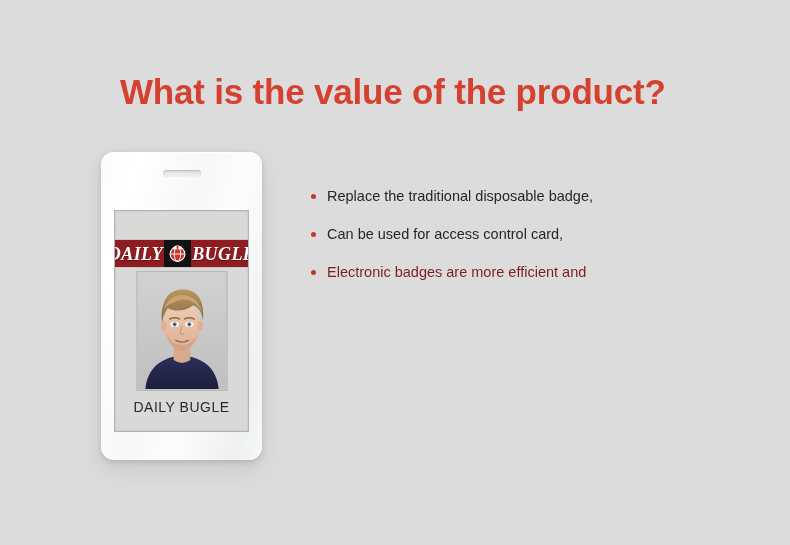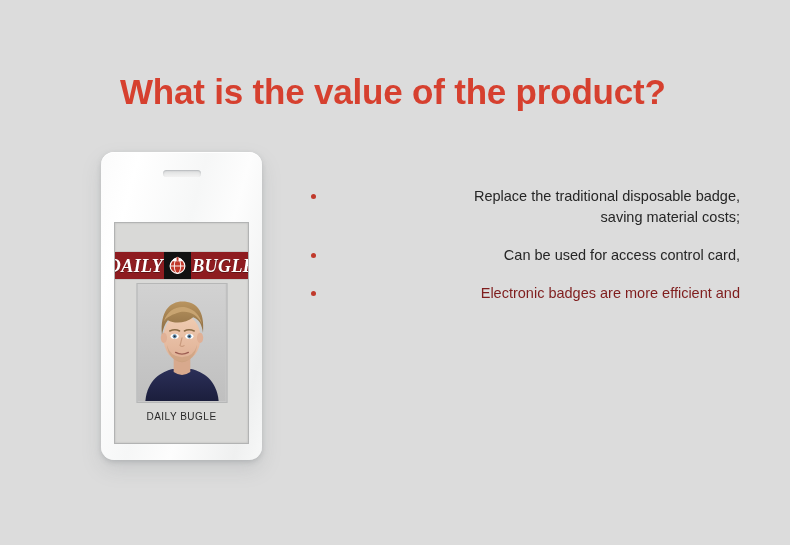--- a/index.html
+++ b/index.html
@@ -44,21 +44,20 @@
     width: 430px;
   }
   .bullet-item {
     position: relative;
     padding-left: 17px;
     margin-bottom: 17px;
     font-size: 14.5px;
     line-height: 21px;
     color: #262626;
     font-family: "Liberation Sans", sans-serif;
-    text-align: right;
   }
   .bullet-item:last-child { margin-bottom: 0; }
   .bullet-dot {
     position: absolute;
     left: 1px;
     top: 8px;
     width: 5px;
     height: 5px;
     border-radius: 50%;
     background: #c0392b;
@@ -159,21 +158,21 @@
   }
   #photo { position: absolute; inset: 0; }
 
   
   #screen-caption {
     position: absolute;
     left: 0;
     right: 0;
     top: 188px;
     text-align: center;
-    font-size: 10px;
+    font-size: 14px;
     color: #2a2a2a;
     letter-spacing: 0.5px;
     font-family: "Liberation Sans", sans-serif;
   }
 
   
   #badge-reflection {
     position: absolute;
     left: 101px;
     top: 466px;
@@ -191,21 +190,21 @@
 
 <div id="slide" style="background: rgb(220, 220, 220);">
 
   <div id="title" style="color: rgb(214, 64, 47);">What is the value of the product?</div>
 
   <div id="badge-wrap">
     <div id="badge-card">
 
       <div id="badge-slot"></div>
 
-      <div id="screen" style="background: rgb(217, 217, 215); margin-top: 12px;">
+      <div id="screen" style="background: rgb(217, 217, 215);">
 
         <div id="screen-top-pad"></div>
 
         <div id="masthead" style="background: rgb(142, 28, 32);">
           <span class="masthead-word">DAILY</span>
 
           <span id="masthead-emblem">
             <svg id="emblem-svg" width="19" height="19" viewBox="0 0 19 19" aria-hidden="true">
               <circle cx="9.5" cy="10" r="7.4" fill="#c0392b" stroke="#ffffff" stroke-width="1.1"></circle>
               <ellipse cx="9.5" cy="10" rx="3.2" ry="7.4" fill="none" stroke="#ffffff" stroke-width="0.9"></ellipse>
@@ -276,21 +275,20 @@
   </div>
 
   <div id="badge-reflection">
     
   </div>
 
   <div id="bullets">
       <div class="bullet-item" style="color: rgb(38, 38, 38);">
         <span class="bullet-dot" style="background: rgb(192, 57, 43);"></span>
         <span class="bullet-line">Replace the traditional disposable badge,</span>
-        <span class="bullet-line">saving material costs;</span>
       </div>
       <div class="bullet-item" style="color: rgb(38, 38, 38);">
         <span class="bullet-dot" style="background: rgb(192, 57, 43);"></span>
         <span class="bullet-line">Can be used for access control card,</span>
       </div>
       <div class="bullet-item" style="color: #7f1d1d;">
         <span class="bullet-dot" style="background: rgb(192, 57, 43);"></span>
         <span class="bullet-line">Electronic badges are more efficient and</span>
       </div>
     </div>

